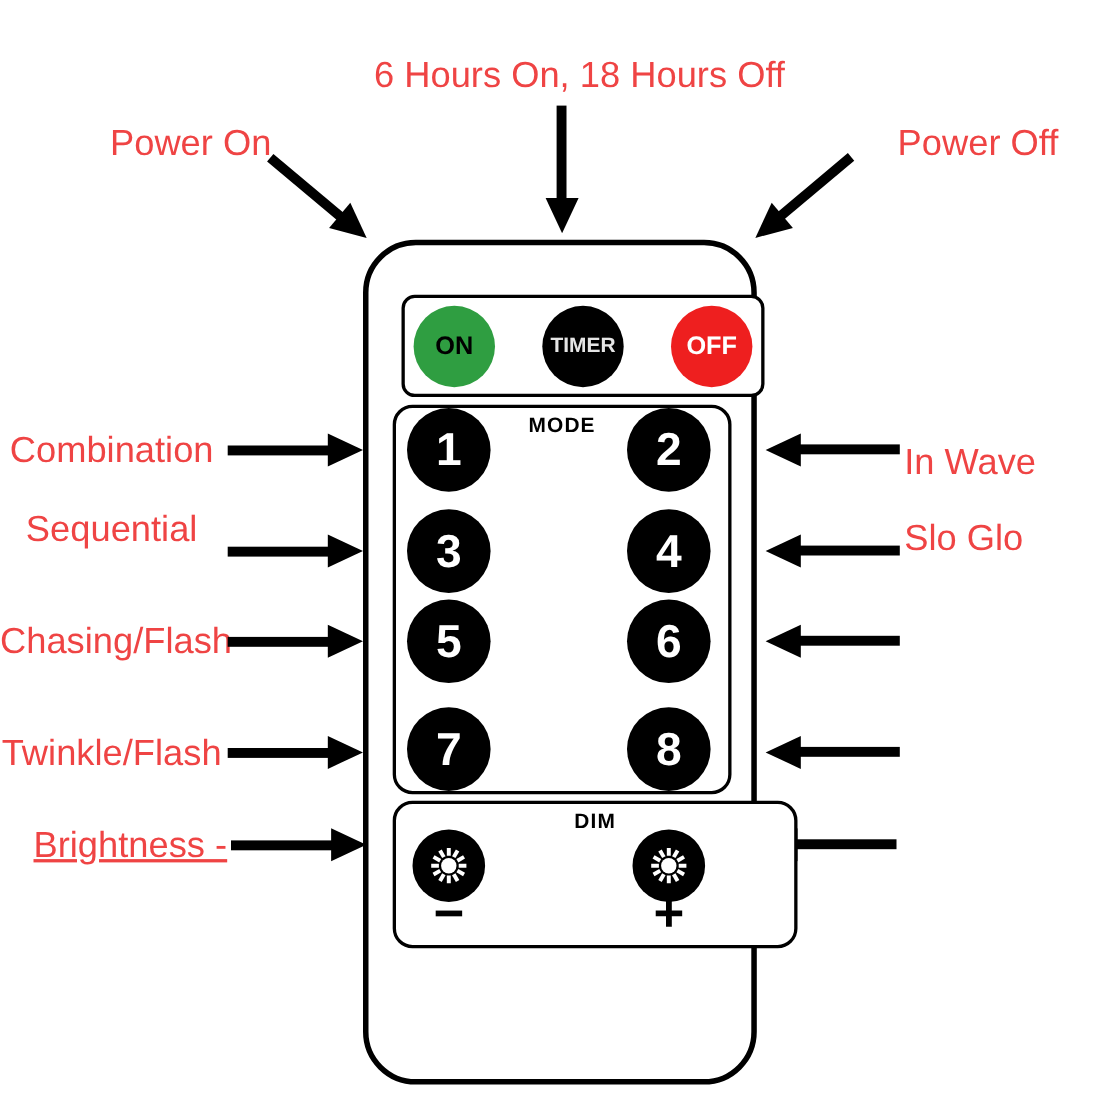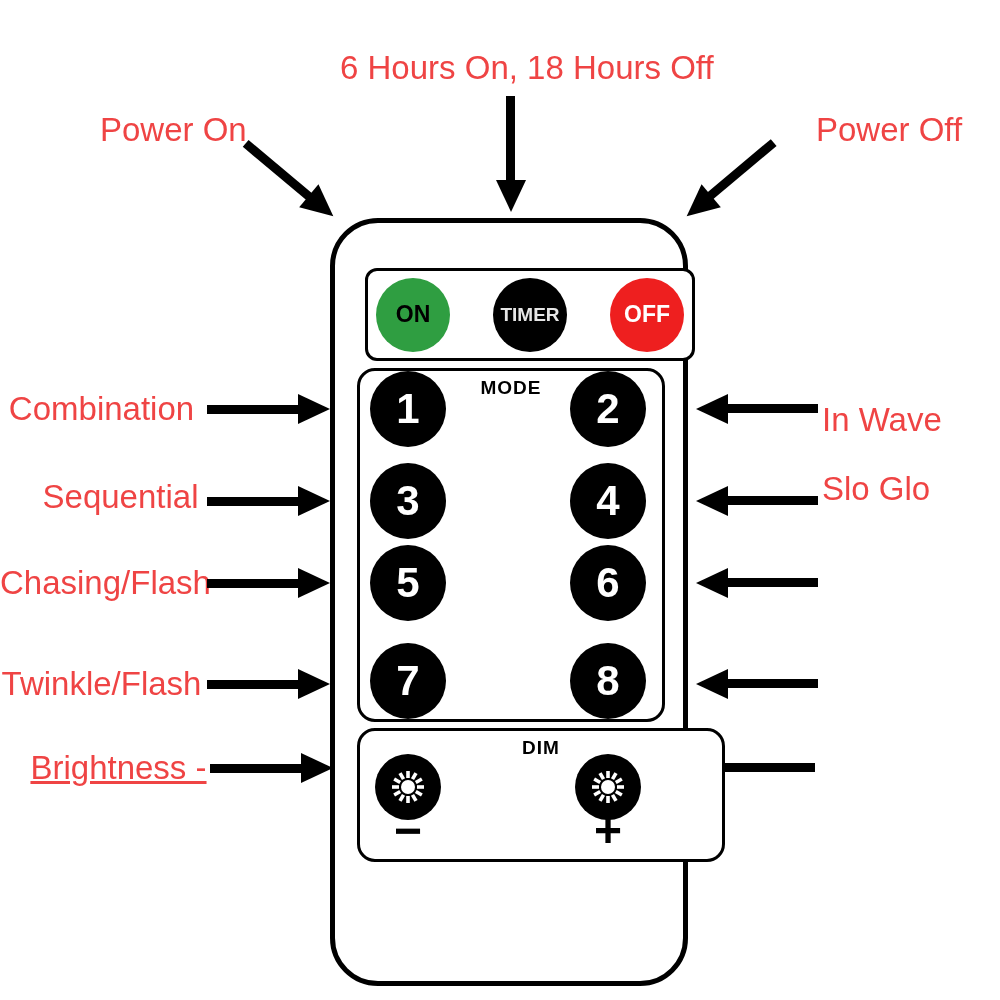--- a/index.html
+++ b/index.html
@@ -173,21 +173,21 @@
   <div class="arrow" style="left:246px; top:128px; width:114px; transform:rotate(40deg);">
       <div class="shaft"></div>
       <div class="head"></div>
     </div>
   <div class="arrow" style="left:774px; top:128px; width:114px; transform:rotate(140deg);">
       <div class="shaft"></div>
       <div class="head"></div>
     </div>
 
   <div class="label right-align" style="left:0px; top:392px; width:203px;">Combination</div>
-  <div class="label right-align" style="left:0px; top:480px; width:203px;margin-left:19px;">Sequential</div>
+  <div class="label right-align" style="left:0px; top:464px; width:203px;">Sequential</div>
   <div class="label right-align" style="left:0px; top:566px; width:203px;">Chasing/Flash</div>
   <div class="label right-align" style="left:0px; top:667px; width:203px;">Twinkle/Flash</div>
   <div class="label right-align" style="left:16px; top:751px; width:205px;text-decoration:underline;">Brightness -</div>
 
   <div class="arrow" style="left:207px; top:394px; width:123px;">
       <div class="shaft"></div>
       <div class="head"></div>
     </div>
   <div class="arrow" style="left:207px; top:486px; width:123px;">
       <div class="shaft"></div>

